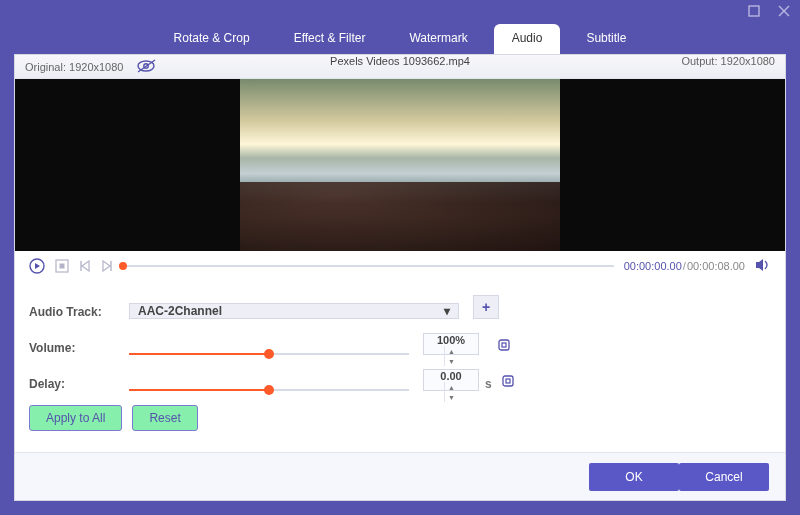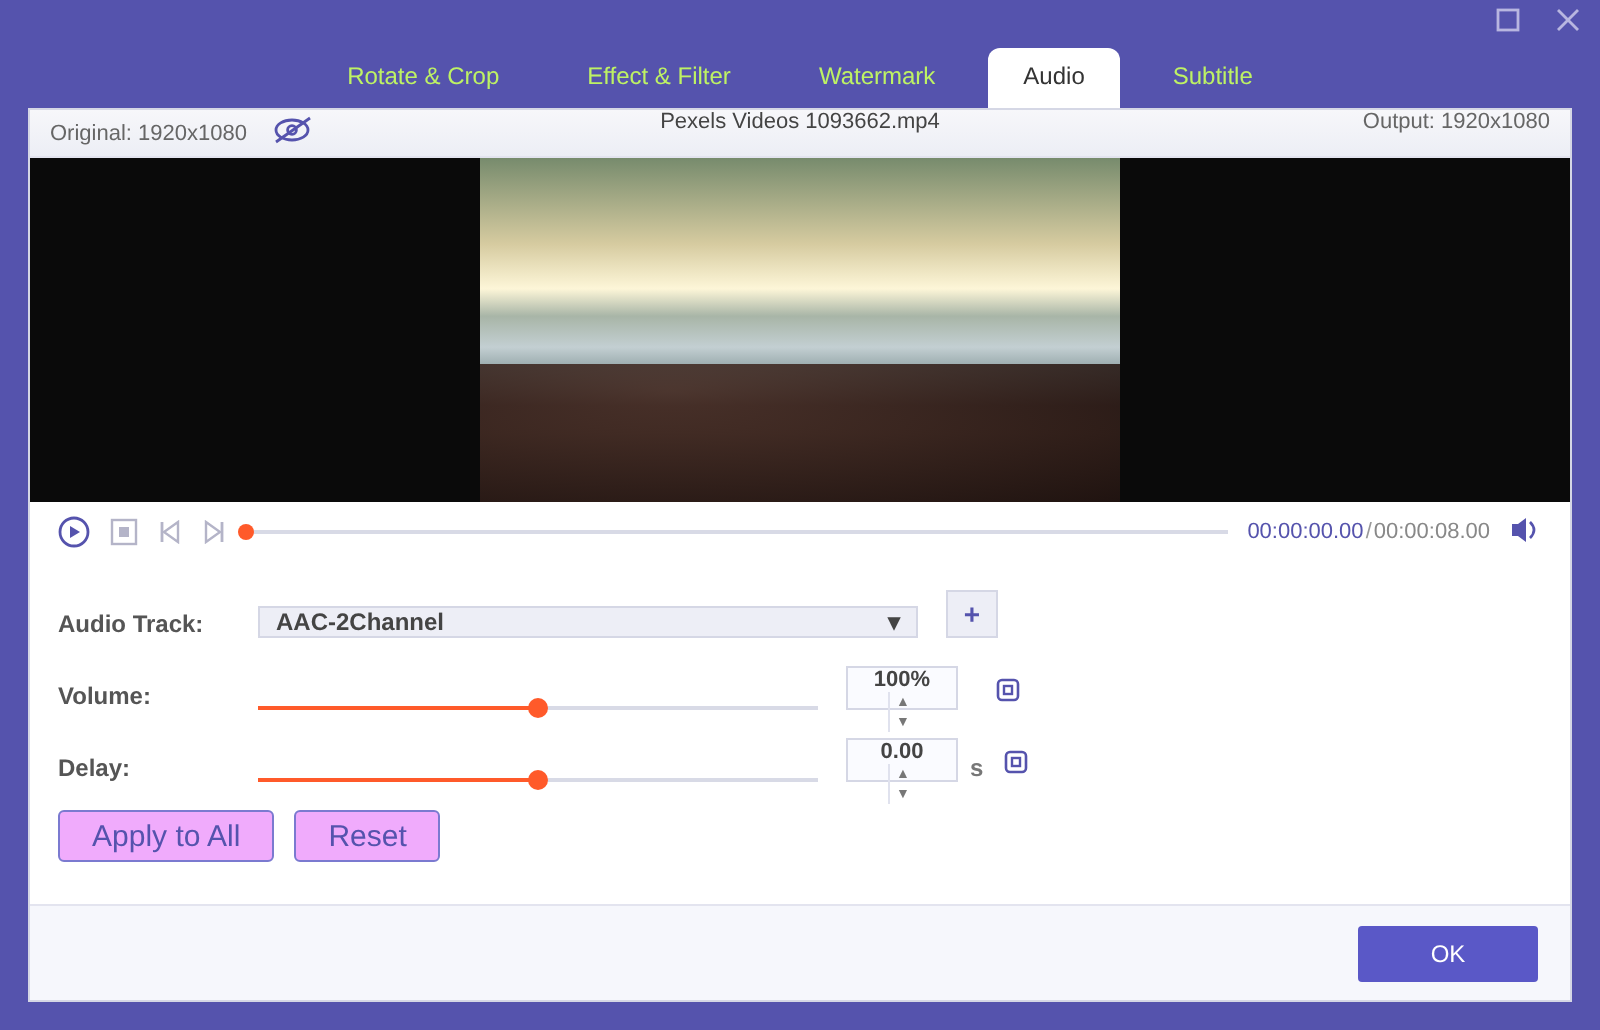--- a/index.html
+++ b/index.html
@@ -1,20 +1,20 @@
 <!DOCTYPE html>
 <html><head>
 <meta charset="utf-8">
 <style>
   * { box-sizing: border-box; margin: 0; padding: 0; font-family: "Segoe UI", Arial, sans-serif; }
   body { width: 800px; height: 515px; background: #5553ad; overflow: hidden; position: relative; }
   .titlebar { height: 24px; display: flex; justify-content: flex-end; align-items: center; padding: 0 10px; gap: 18px; }
   .titlebar svg * { stroke: #b8b6e0; }
   .tabs { height: 30px; display: flex; justify-content: center; gap: 8px; padding: 0 20px; }
-  .tab { color: #bef264; font-size: 12px; padding: 7px 18px 0 18px; cursor: pointer; border-top-left-radius: 6px; border-top-right-radius: 6px; position: relative; }
+  .tab { color: #ffffff; font-size: 12px; padding: 7px 18px 0 18px; cursor: pointer; border-top-left-radius: 6px; border-top-right-radius: 6px; position: relative; }
   .tab.active { background: #fff; color: #333; }
   .panel { position: absolute; left: 14px; right: 14px; top: 54px; bottom: 14px; background: #fff; border: 1px solid #d5d7e5; }
   .infobar { height: 24px; display: flex; font-size: 11px; color: #666; background: linear-gradient(#f7f7fa,#eceef5); border-bottom: 1px solid #e3e4ef; position: relative; }
   .infobar .left { padding-left: 10px; display: flex; align-items: center; gap: 14px; }
   .infobar .center { position: absolute; left: 50%; transform: translateX(-50%); color: #444; }
   .infobar .right { margin-left: auto; padding-right: 10px; }
   .eye-icon svg * { stroke: #5553ad; }
   .preview { height: 172px; background: #0a0a0a; display: flex; justify-content: center; }
   .preview-img { width: 320px; height: 172px; background: linear-gradient(180deg,#778b6d 0%,#d6cba0 25%,#fdf6d8 38%,#a8b5a7 46%,#c3cfd2 55%,#90a2a4 62%,#402a28 72%,#5c3a2f 80%,#2e1d1a 100%); position: relative; }
   .preview-img::after { content:""; position:absolute; left:0; right:0; top:60%; bottom:0; background: radial-gradient(ellipse at 30% 20%, rgba(74,50,42,.9), rgba(30,18,15,.9)); }
@@ -34,21 +34,21 @@
   .slider { width: 280px; height: 2px; background: #d8dae6; position: relative; margin-right: 14px; }
   .slider .fill { position: absolute; left: 0; top: 0; bottom: 0; background: #ff5a2a; }
   .slider .knob { position: absolute; top: 50%; width: 10px; height: 10px; background: #ff5a2a; border-radius: 50%; transform: translate(-50%,-50%); }
   .numbox { width: 56px; height: 22px; background: #fafbff; border: 1px solid #d5d7e5; display: flex; align-items: center; flex-direction: column; }
   .numbox span { flex: 1; text-align: center; font-size: 11px; color: #444; }
   .spin { width: 14px; display: flex; flex-direction: column; }
   .spin div { height: 10px; display:flex; align-items:center; justify-content:center; font-size:7px; color:#777; border-left:1px solid #e0e2ee; cursor:pointer; }
   .unit { margin: 0 6px; color: #777; }
   .link-btn { width: 20px; height: 20px; display: flex; align-items:center; justify-content:center; color:#5553ad; cursor:pointer; }
   .action-row { display: flex; gap: 10px; margin-top: 6px; padding-left: 0; }
-  .ghost-btn { height: 26px; padding: 0 16px; border: 1px solid #7b7ad0; background: #f0abfc; color: #5553ad; font-size: 15px; border-radius: 3px; cursor: pointer; display:flex; align-items:center; }
+  .ghost-btn { height: 26px; padding: 0 16px; border: 1px solid #7b7ad0; background: #86efac; color: #5553ad; font-size: 12px; border-radius: 3px; cursor: pointer; display:flex; align-items:center; }
   .footer { position: absolute; left: 0; right: 0; bottom: 0; height: 48px; display:flex; align-items:center; justify-content:flex-end; padding: 0 16px; gap: 0; background: #f6f7fc; border-top: 1px solid #e3e4ef; }
   .primary-btn { width: 90px; height: 28px; background: #5a58c7; color: #fff; font-size: 12px; border: none; border-radius: 2px; cursor: pointer; }
 </style>
 </head>
 <body>
 
 <div class="titlebar">
   <span><svg width="12" height="12">
         <rect x="1" y="1" width="10" height="10" fill="none" stroke-width="1.4"></rect>
       </svg></span>
@@ -180,15 +180,16 @@
     </div>
 
     <div class="action-row">
       <div class="ghost-btn">Apply to All</div>
       <div class="ghost-btn">Reset</div>
     </div>
   </div>
 
   <div class="footer">
     <button class="primary-btn">OK</button>
+    <button class="primary-btn">Cancel</button>
   </div>
 
 </div>
 
 </body></html>

